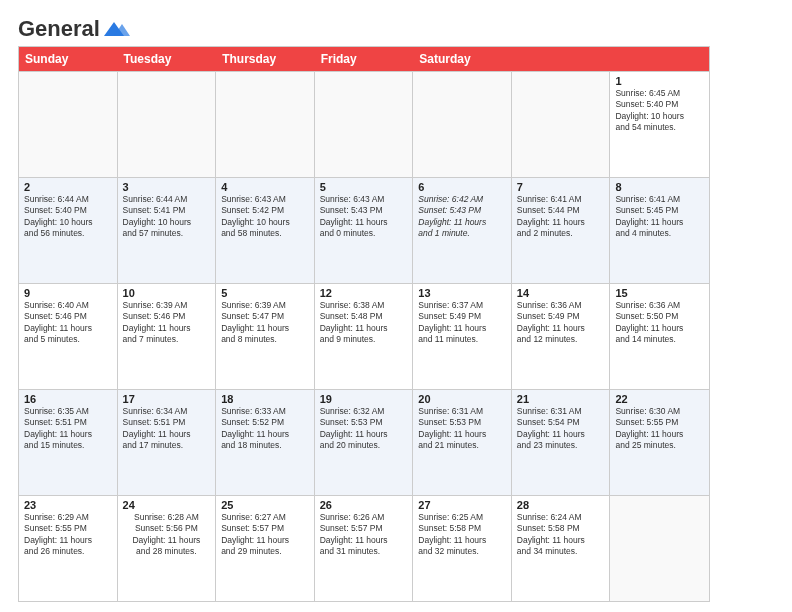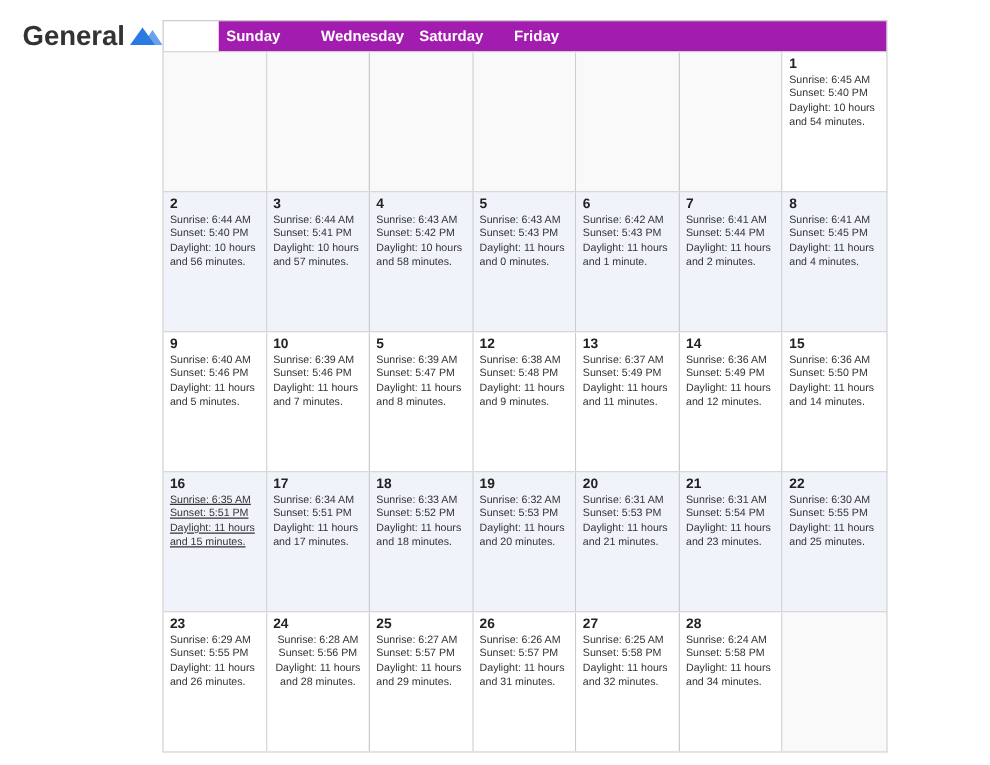--- a/index.html
+++ b/index.html
@@ -8,21 +8,21 @@
       background: #fff;
       width: 792px;
       height: 612px;
       overflow: hidden;
     }
     .page {
       width: 728px;
       height: 612px;
       padding: 16px 18px 10px 18px;
       display: flex;
-      flex-direction: row;
+      flex-direction: column;
     }
     .header {
       display: flex;
       justify-content: space-between;
       align-items: flex-start;
       margin-bottom: 8px;
     }
     .logo {
       display: flex;
       flex-direction: column;
@@ -47,22 +47,21 @@
     }
     .calendar {
       flex: 1;
       display: flex;
       flex-direction: column;
       border: 1px solid #ccc;
     }
     .cal-header {
       display: grid;
       grid-template-columns: repeat(7, 1fr);
-      background: #a21caf;
-      margin-left: 44px;
+      background: #ef4444;
     }
     .cal-header-cell {
       color: #fff;
       font-size: 12px;
       font-weight: bold;
       padding: 5px 6px;
       text-align: left;
     }
     .cal-body {
       flex: 1;
@@ -116,23 +115,24 @@
     </div>
     <div class="title-area">
       <div class="month-title"></div>
       <div class="location"></div>
     </div>
   </div>
 
   <div class="calendar">
     <div class="cal-header">
     <div class="cal-header-cell">Sunday</div>
-        <div class="cal-header-cell">Wednesday</div>
+        <div class="cal-header-cell">Tuesday</div>
+        <div class="cal-header-cell">Thursday</div>
+        <div class="cal-header-cell">Friday</div>
         <div class="cal-header-cell">Saturday</div>
-        <div class="cal-header-cell">Friday</div>
       </div>
     <div class="cal-body">
     <div class="cal-row">
           <div class="cal-cell empty"></div>
           <div class="cal-cell empty"></div>
           <div class="cal-cell empty"></div>
           <div class="cal-cell empty"></div>
           <div class="cal-cell empty"></div>
           <div class="cal-cell empty"></div>
           <div class="cal-cell">
@@ -167,21 +167,21 @@
           </div>
           <div class="cal-cell alt">
             <span class="day-num">5</span>
             <div class="day-info" style="white-space: pre-line;">Sunrise: 6:43 AM
 Sunset: 5:43 PM
 Daylight: 11 hours
 and 0 minutes.</div>
           </div>
           <div class="cal-cell alt">
             <span class="day-num">6</span>
-            <div class="day-info" style="white-space: pre-line;">Sunrise: 6:42 AM
+            <div class="day-info" style="white-space: pre-line; font-style: italic;">Sunrise: 6:42 AM
 Sunset: 5:43 PM
 Daylight: 11 hours
 and 1 minute.</div>
           </div>
           <div class="cal-cell alt">
             <span class="day-num">7</span>
             <div class="day-info" style="white-space: pre-line;">Sunrise: 6:41 AM
 Sunset: 5:44 PM
 Daylight: 11 hours
 and 2 minutes.</div>
@@ -241,21 +241,21 @@
             <span class="day-num">15</span>
             <div class="day-info" style="white-space: pre-line;">Sunrise: 6:36 AM
 Sunset: 5:50 PM
 Daylight: 11 hours
 and 14 minutes.</div>
           </div>
         </div>
         <div class="cal-row">
           <div class="cal-cell alt">
             <span class="day-num">16</span>
-            <div class="day-info" style="white-space: pre-line; text-decoration: underline;">Sunrise: 6:35 AM
+            <div class="day-info" style="white-space: pre-line;">Sunrise: 6:35 AM
 Sunset: 5:51 PM
 Daylight: 11 hours
 and 15 minutes.</div>
           </div>
           <div class="cal-cell alt">
             <span class="day-num">17</span>
             <div class="day-info" style="white-space: pre-line;">Sunrise: 6:34 AM
 Sunset: 5:51 PM
 Daylight: 11 hours
 and 17 minutes.</div>

